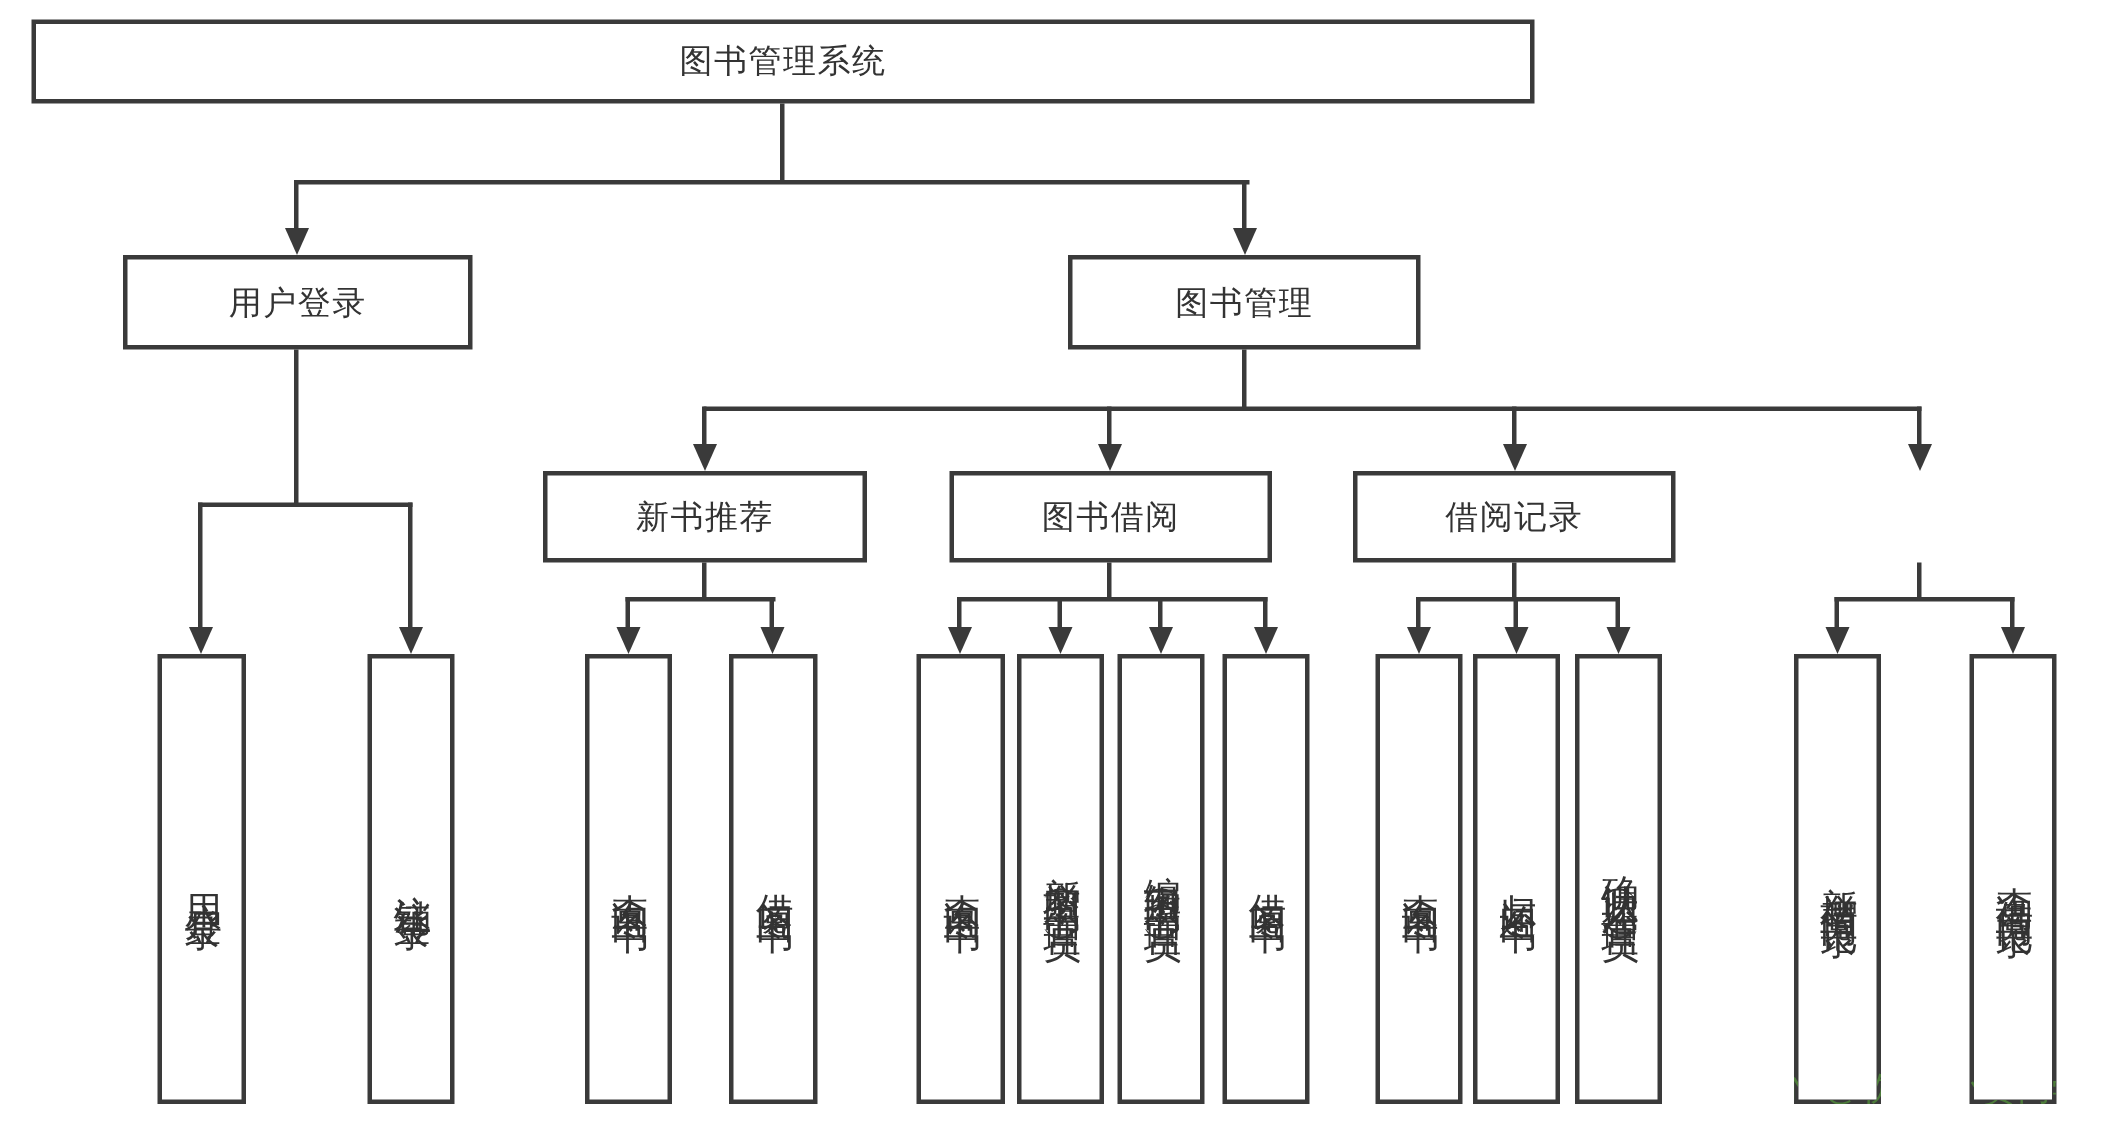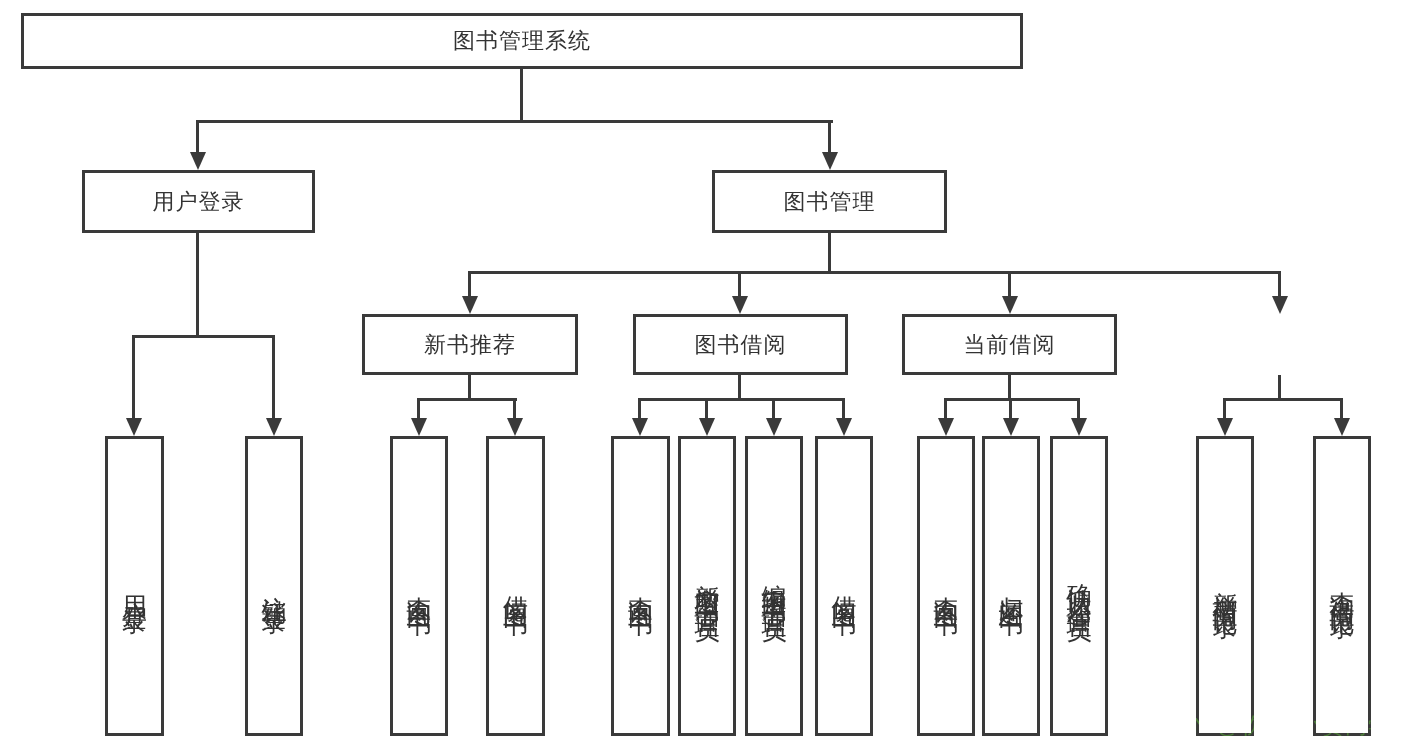--- a/index.html
+++ b/index.html
@@ -57,21 +57,21 @@
   <div class="arrow" style="left:462px;top:296px;"></div>
   <div class="line" style="left:738px;top:271px;width:3px;height:29px;"></div>
   <div class="arrow" style="left:732px;top:296px;"></div>
   <div class="line" style="left:1008px;top:271px;width:3px;height:29px;"></div>
   <div class="arrow" style="left:1002px;top:296px;"></div>
   <div class="line" style="left:1278px;top:271px;width:3px;height:29px;"></div>
   <div class="arrow" style="left:1272px;top:296px;"></div>
 
   <div class="node node-h" style="left:362px;top:314px;width:216px;height:61px;">新书推荐</div>
   <div class="node node-h" style="left:633px;top:314px;width:215px;height:61px;">图书借阅</div>
-  <div class="node node-h" style="left:902px;top:314px;width:215px;height:61px;">当前借阅</div>
+  <div class="node node-h" style="left:902px;top:314px;width:215px;height:61px;">借阅记录</div>
 
   <div class="line" style="left:468px;top:375px;width:3px;height:25px;"></div>
   <div class="line" style="left:417px;top:398px;width:100px;height:3px;"></div>
   <div class="line" style="left:417px;top:398px;width:3px;height:22px;"></div>
   <div class="arrow" style="left:411px;top:418px;"></div>
   <div class="line" style="left:513px;top:398px;width:3px;height:22px;"></div>
   <div class="arrow" style="left:507px;top:418px;"></div>
 
   <div class="line" style="left:738px;top:375px;width:3px;height:25px;"></div>
   <div class="line" style="left:638px;top:398px;width:207px;height:3px;"></div>

